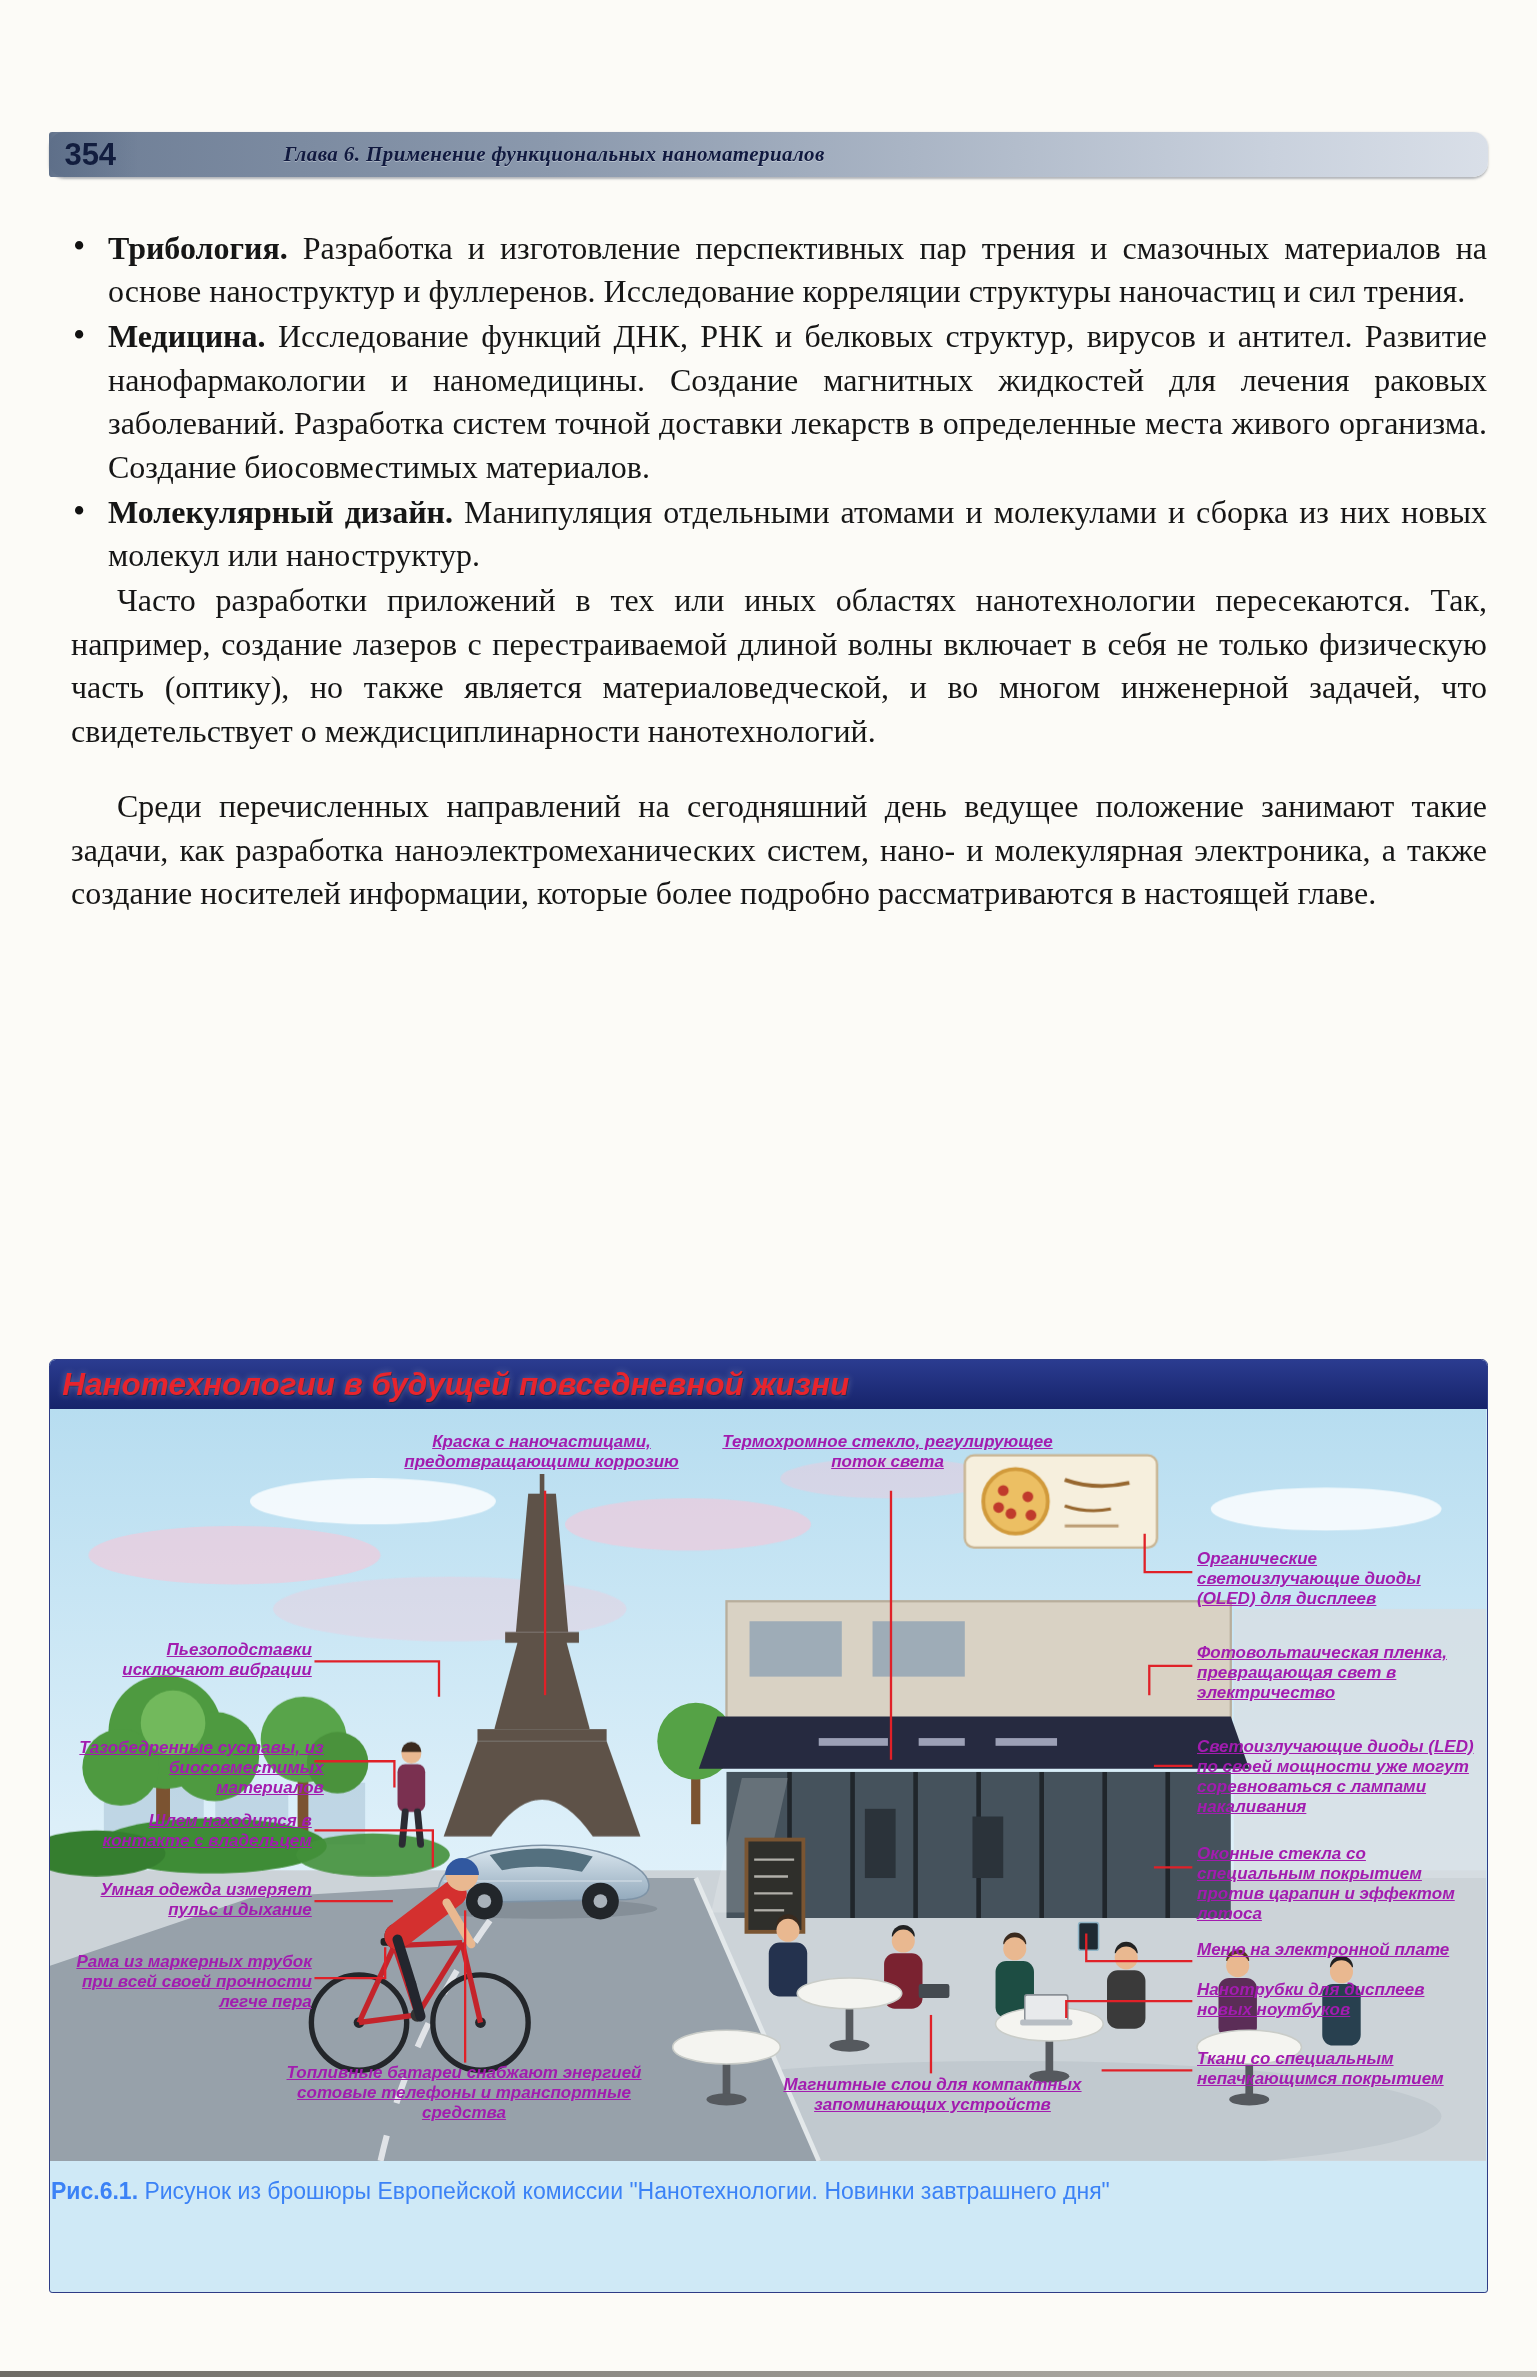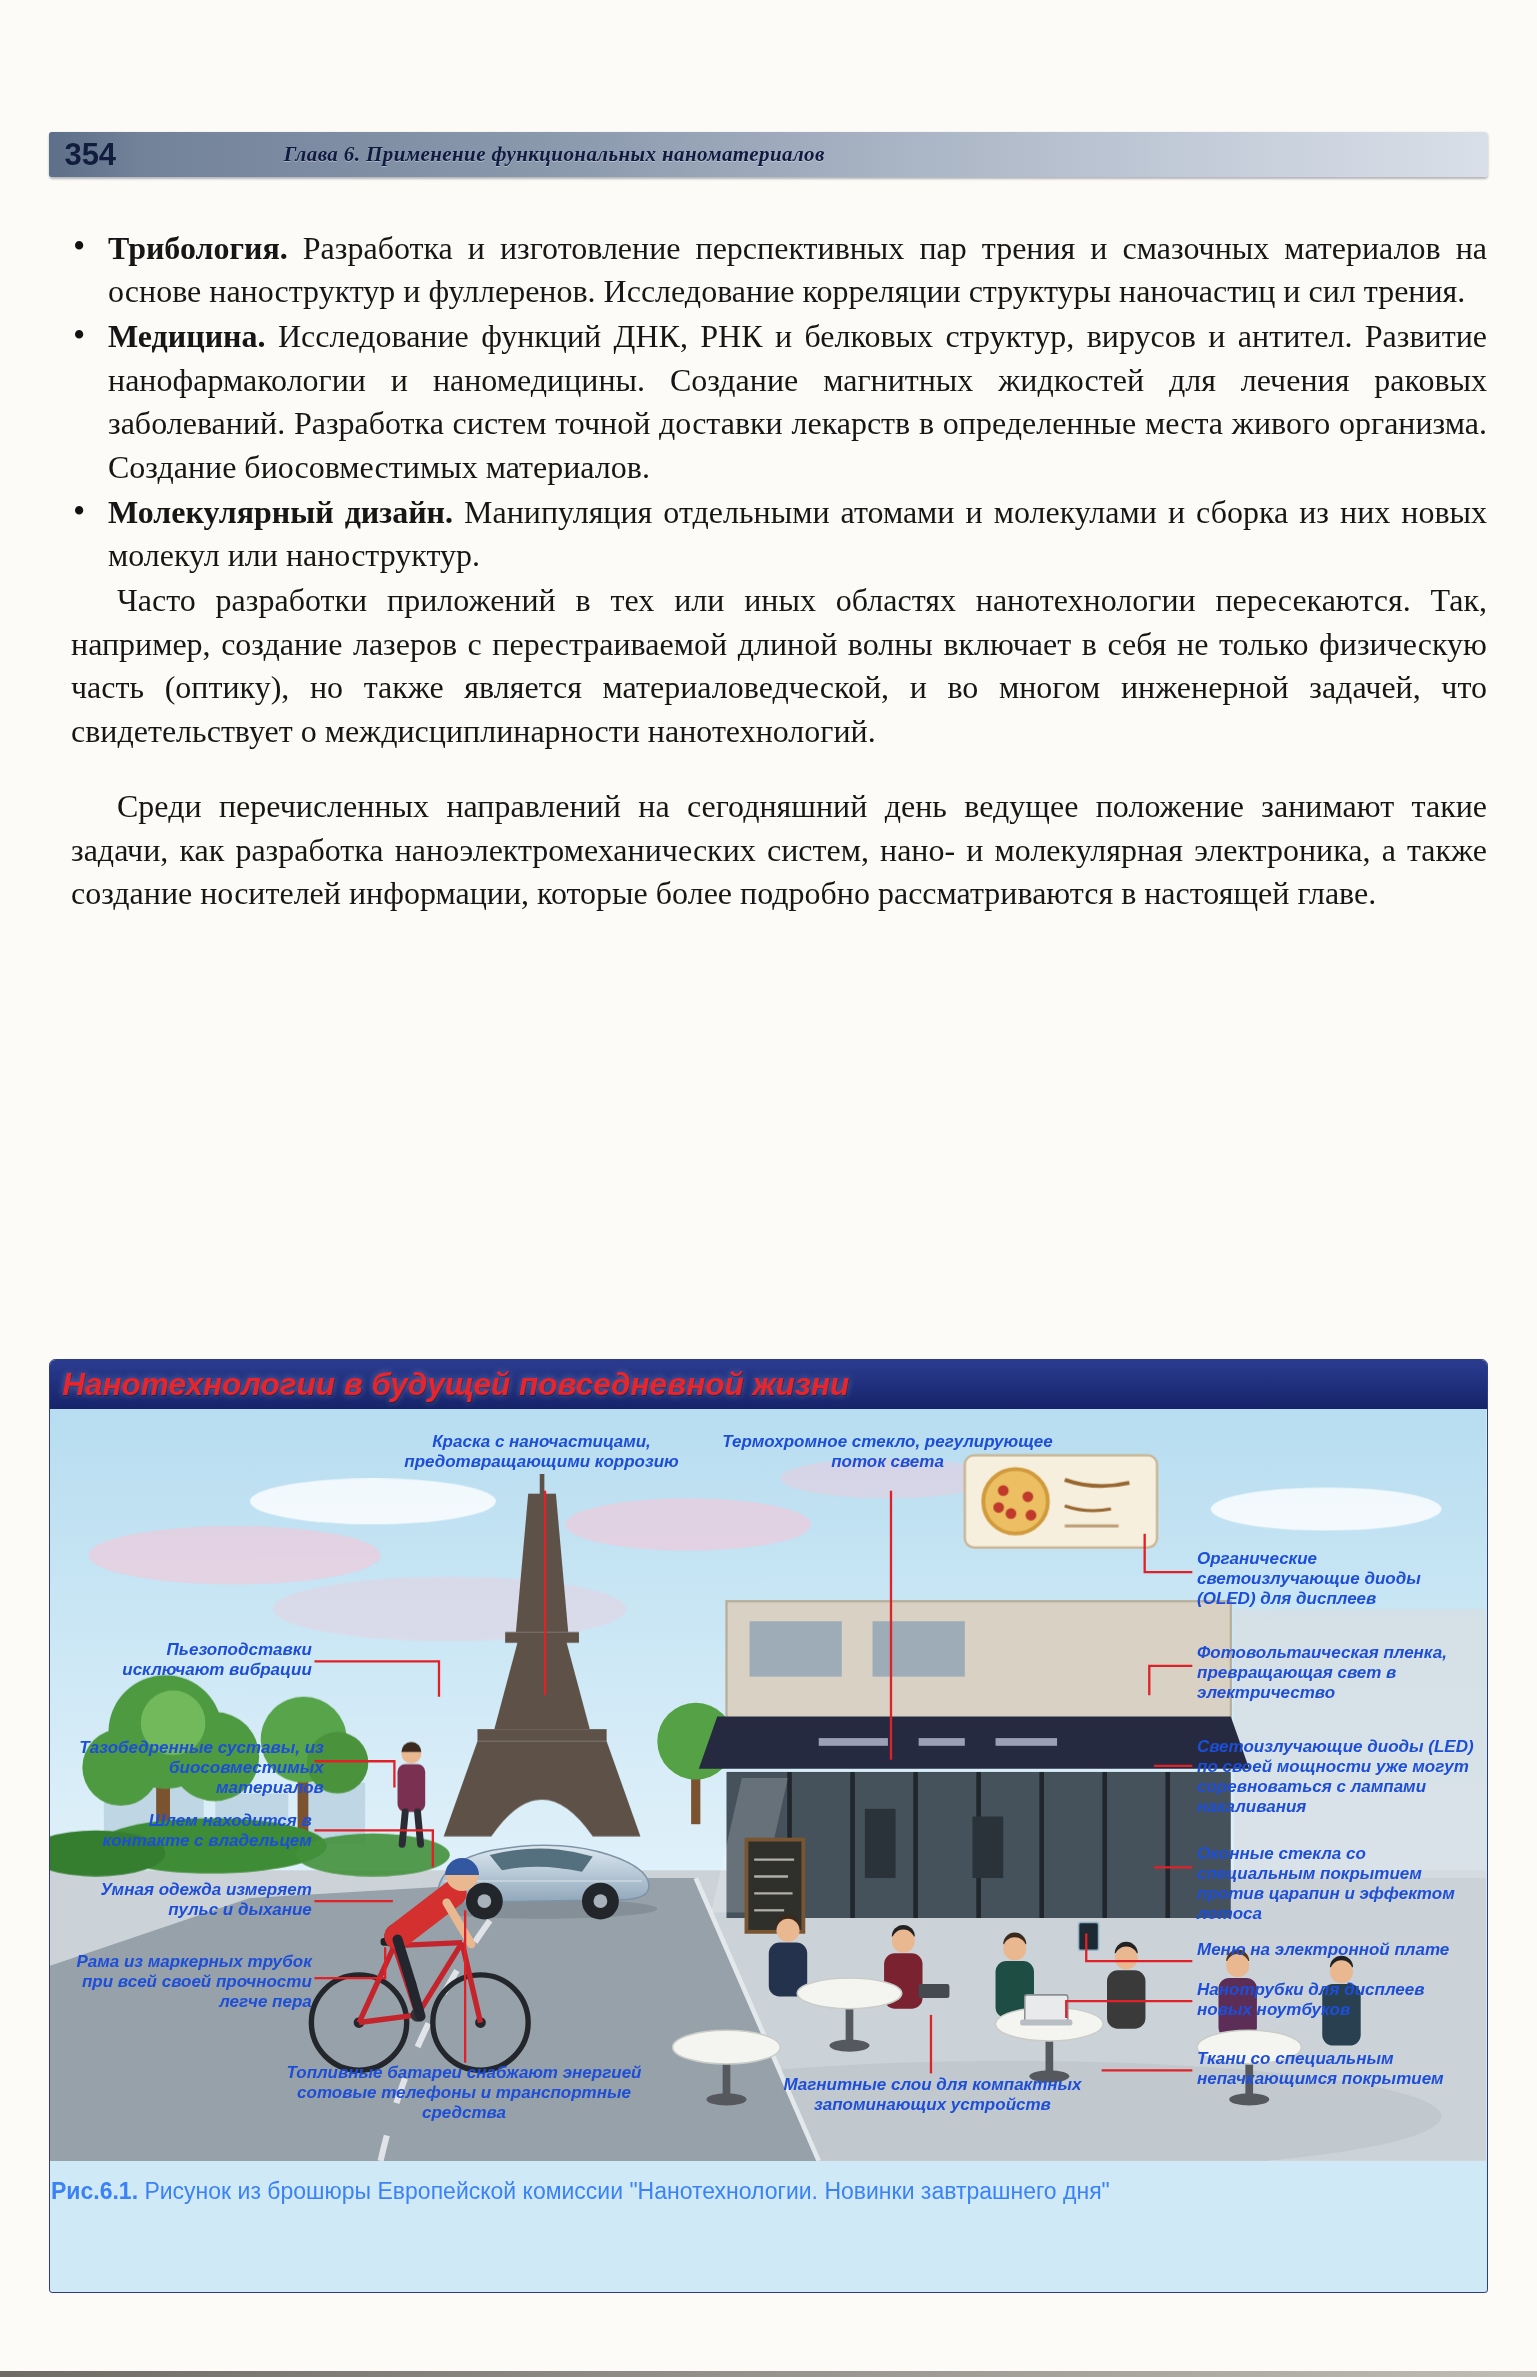--- a/index.html
+++ b/index.html
@@ -3,21 +3,21 @@
 <meta charset="utf-8">
 <style>
   html,body{margin:0;padding:0;}
   body{background:#d8d6d0;font-family:"Liberation Serif",serif;}
   .page{position:relative;width:1538px;height:2377px;margin:0 auto;background:#fcfbf7;overflow:hidden;}
 
   
   .chapter-bar{position:absolute;left:49px;top:132px;width:1439px;height:45px;
     background:linear-gradient(to right,#6d7d95 0%,#8родни 0%,#8success 0%,#8b99ad 35%,#c9d1dd 85%,#d9dfe8 100%);
     background:linear-gradient(to right,#6d7d95 0%,#8b99ad 35%,#c9d1dd 85%,#d9dfe8 100%);
-    border-radius:4px;display:flex;align-items:center;box-shadow:0 1.5px 2.3px rgba(40,50,70,.35);}
+    border-radius:15px;display:flex;align-items:center;box-shadow:0 1.5px 2.3px rgba(40,50,70,.35);}
   .page-num{height:100%;display:flex;align-items:center;padding:0 21.5px 0 15.4px;
     background:linear-gradient(to right,#5e6f89,rgba(94,111,137,0));
     font:bold 31px "Liberation Sans",sans-serif;color:#121d3e;border-radius:3.1px 0 0 3.1px;}
   .chapter-title{font-style:italic;font-weight:bold;font-size:21px;color:#10193f;
     margin-left:146px;letter-spacing:0.4px;text-shadow:0 0.8px 0 rgba(255,255,255,.35);}
 
   
   .bodytext{position:absolute;left:71px;top:225px;width:1416px;font-size:32px;line-height:1.36;
     color:#161616;text-align:justify;}
   .intro{margin:0 0 0 37px;}
@@ -30,21 +30,21 @@
   
   .figure{position:absolute;left:49px;top:1359px;width:1439px;height:934px;
     border:1.5px solid #2e3c86;border-radius:6.2px 6.2px 3.1px 3.1px;overflow:hidden;background:#cfe9f6;box-sizing:border-box;}
   .fig-titlebar{position:absolute;left:0;top:0;width:100%;height:49px;
     background:linear-gradient(#2b3c90,#16236a);display:flex;align-items:center;padding-left:12.3px;box-sizing:border-box;}
   .fig-title{font-family:"Liberation Sans",sans-serif;font-style:italic;font-weight:bold;font-size:31.5px;
     color:#e8242d;text-shadow:0 0 7.7px rgba(255,255,255,.30),0.8px 0.8px 0.8px rgba(0,0,0,.45);}
   .scene{position:absolute;left:0;top:49px;width:1436px;height:752px;display:block;}
   .leaders{position:absolute;left:0;top:0;width:1436px;height:801px;pointer-events:none;}
   .fl{position:absolute;font-family:"Liberation Sans",sans-serif;font-style:italic;font-weight:bold;
-    font-size:17px;line-height:1.18;color:#1d4ed8;}
+    font-size:17px;line-height:1.18;color:#a21caf;text-decoration:underline;}
   .t1{left:326px;top:72px;width:331px;text-align:center;}
   .t2{left:672px;top:72px;width:331px;text-align:center;}
   .r1{left:1147px;top:189px;width:286px;}
   .r2{left:1147px;top:283px;width:286px;}
   .r3{left:1147px;top:377px;width:286px;}
   .r4{left:1147px;top:484px;width:286px;}
   .r5{left:1147px;top:580px;width:286px;}
   .r6{left:1147px;top:620px;width:286px;}
   .r7{left:1147px;top:689px;width:286px;}
   .l1{left:10.8px;top:280px;width:251px;text-align:right;}

